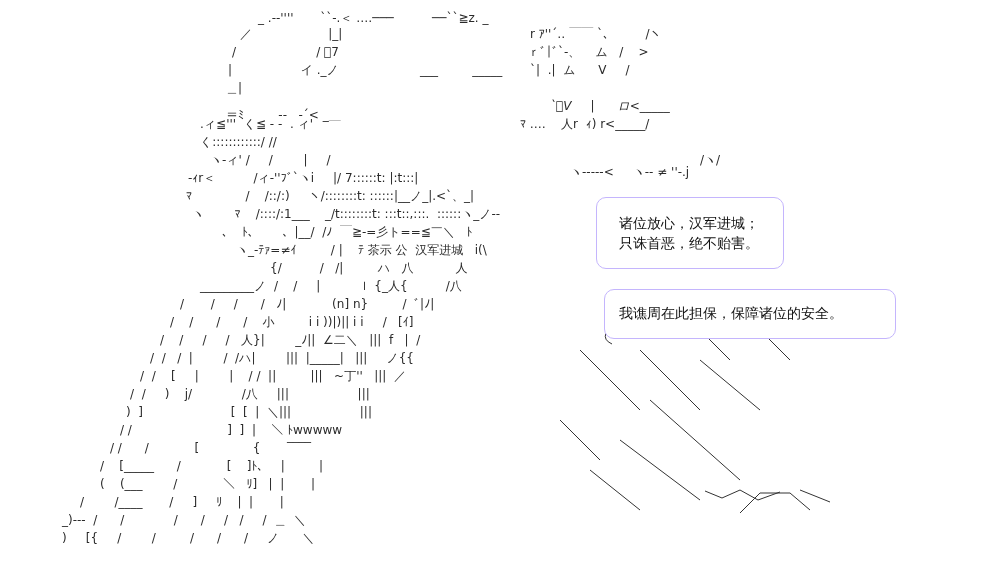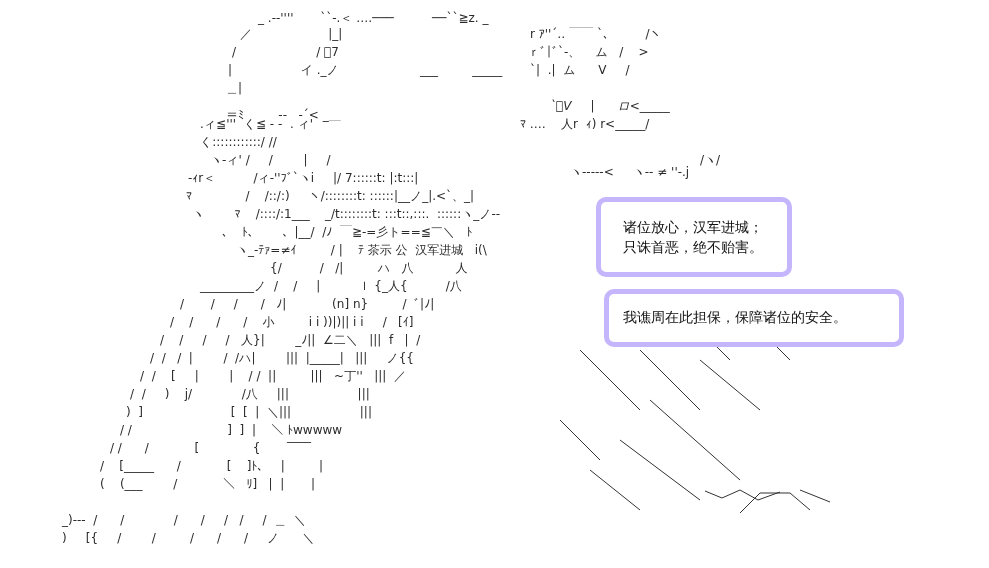--- a/index.html
+++ b/index.html
@@ -1,21 +1,21 @@
 <!DOCTYPE html>
 <html><head>
 <meta charset="utf-8">
 <style>
   html, body { margin:0; padding:0; background:#ffffff; }
   body { width:989px; height:568px; position:relative; overflow:hidden;
          font-family:"DejaVu Sans", sans-serif; color:#1a1a1a; }
   .aa { position:absolute; left:0; top:0; width:989px; height:568px; }
   .aa-line { position:absolute; white-space:pre; font-size:12px; line-height:16px;
              font-family:"DejaVu Sans", sans-serif; color:#2a2a2a; letter-spacing:0px; }
-  .bubble { position:absolute; border:5px solid #c4b5fd; border-radius:10px; background:#fff; }
+  .bubble { position:absolute; border:1px solid #c4b5fd; border-radius:10px; background:#fff; }
   .bubble-text { position:absolute; white-space:pre; font-size:14px; line-height:18px;
                  font-family:"DejaVu Sans", sans-serif; color:#111; }
   svg.art { position:absolute; left:0; top:0; }
   svg.art line, svg.art path, svg.art polyline { stroke:#333; stroke-width:1; fill:none; }
 </style>
 </head>
 <body>
 
 <div class="aa" id="aa-root">
     <div class="aa-line" style="left: 258px; top: 10px;">_ .-‐''''       ``‐.＜ ‥‥───          ──``≧z. _</div>
@@ -46,20 +46,21 @@
     <div class="aa-line" style="left: 170px; top: 314px;">/    /      /      /    小         i i ))|)|| i i     /   [ｲ]</div>
     <div class="aa-line" style="left: 160px; top: 332px;">/    /     /     /   人}|        _ﾉ||  ∠二＼   |||  f   |  /</div>
     <div class="aa-line" style="left: 150px; top: 350px;">/  /   /  |        /  /ハ|        |||  |_____|   |||     ノ{{</div>
     <div class="aa-line" style="left: 140px; top: 368px;">/  /    [     |        |    / /  ||         |||   ~丁''   |||  ／</div>
     <div class="aa-line" style="left: 130px; top: 386px;">/  /     )    j/             /八     |||                  |||</div>
     <div class="aa-line" style="left: 126px; top: 404px;">)  ]                       [  [  |  ＼|||                  |||</div>
     <div class="aa-line" style="left: 120px; top: 422px;">/ /                         ]  ]  |    ＼ ﾄwwwww</div>
     <div class="aa-line" style="left: 110px; top: 440px;">/ /      /            [              {       ‾‾‾‾</div>
     <div class="aa-line" style="left: 100px; top: 458px;">/    [_____      /            [    ]ﾄ、   |         |</div>
     <div class="aa-line" style="left: 100px; top: 476px;">(    (___        /            ＼   ﾘ]   |  |       |</div>
+    <div class="aa-line" style="left: 80px; top: 494px;">/        /____       /     ]     ﾘ    |  |       |</div>
     <div class="aa-line" style="left: 62px; top: 512px;">_)‐‐‐  /      /             /      /     /   /     /  ＿  ＼</div>
     <div class="aa-line" style="left: 62px; top: 530px;">)     [{     /        /         /      /      /     ノ      ＼</div>
   </div>
 
 <svg class="art" width="989" height="568">
 
   <path d="M 598 255 Q 596 262 604 266"></path>
 
   <path d="M 606 333 Q 603 340 612 344"></path>
 

